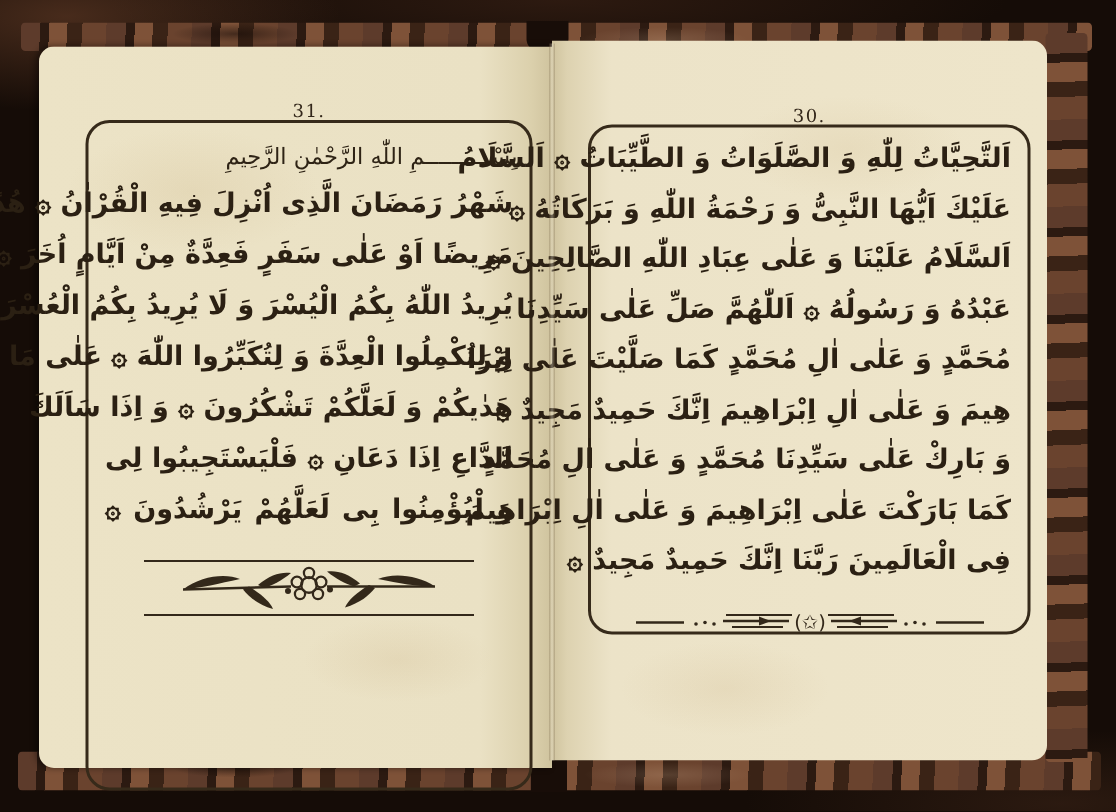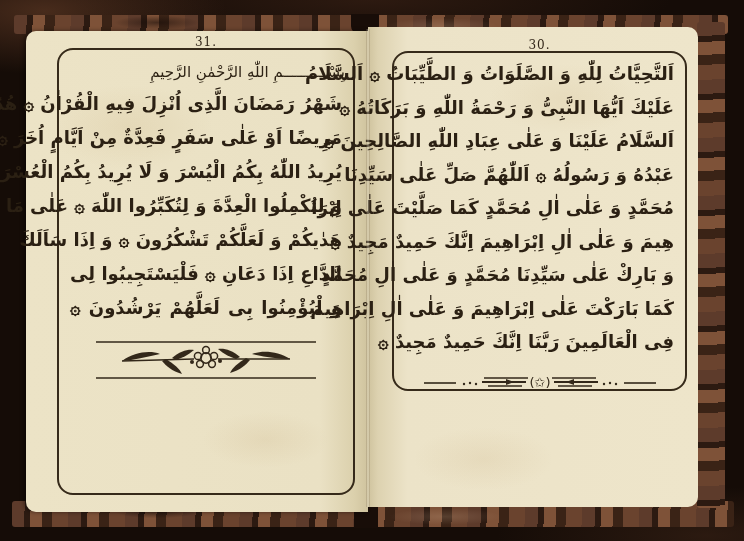--- a/index.html
+++ b/index.html
@@ -68,20 +68,21 @@
     position:absolute;left:366px;top:29px;width:4px;height:478px;
     background:linear-gradient(to right, rgba(80,60,30,.25), rgba(255,250,230,.35), rgba(80,60,30,.25));
   }
 
   
   .frame{
     position:absolute;
     border:2px solid #362a1a;
     border-radius:16px;
     box-sizing:border-box;
+    margin-top:32px;
   }
   .page.left  .frame{left:31px;top:17px;width:298px;height:447px;padding:5px 8px 0 8px;}
   .page.right .frame{left:24px;top:24px;width:295px;height:340px;padding:4px 8px 0 8px;}
 
   .page-number{
     position:absolute;top:-15px;left:0;right:0;
     text-align:center;
     font-family:"DejaVu Serif",serif;
     font-size:12px;letter-spacing:1px;
     color:#33271a;

